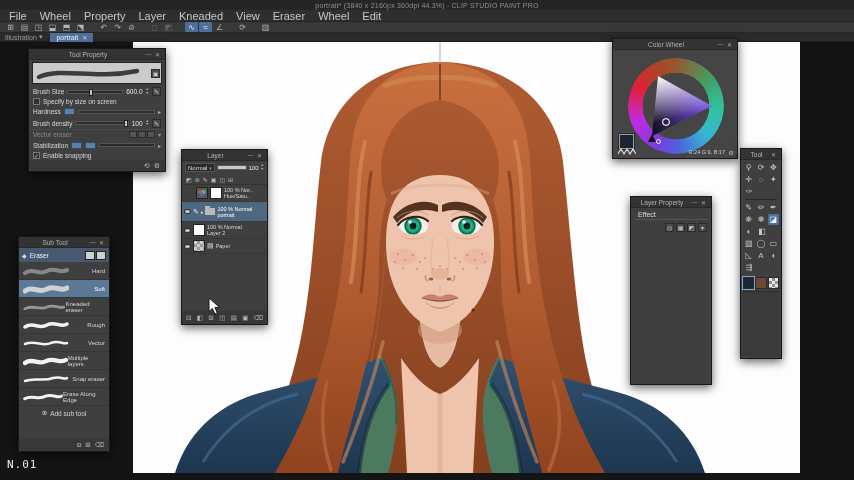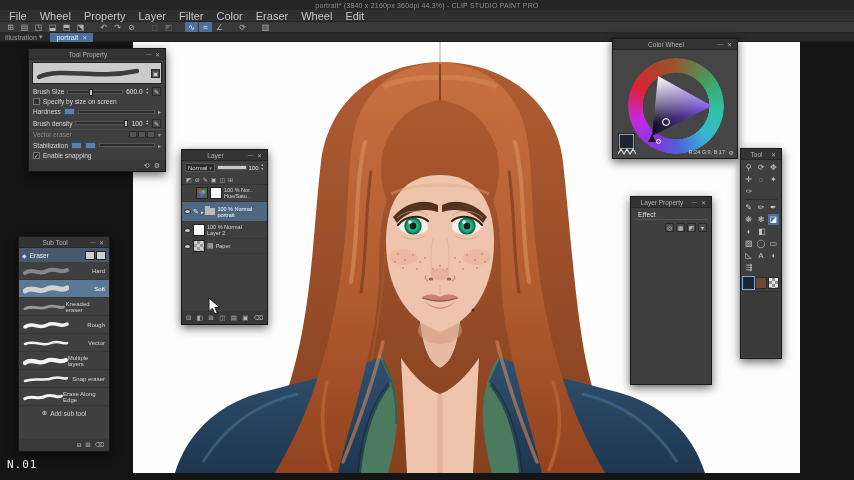--- a/index.html
+++ b/index.html
@@ -117,22 +117,22 @@
 
 <div class="titlebar">
   <span class="txt">portrait* (3840 x 2160px 360dpi 44.3%) - CLIP STUDIO PAINT PRO</span>
 </div>
 
 <div class="menubar">
   <span class="mi">File</span>
   <span class="mi">Wheel</span>
   <span class="mi">Property</span>
   <span class="mi">Layer</span>
-  <span class="mi">Filter</span>
-  <span class="mi">Color</span>
+  <span class="mi">Kneaded</span>
+  <span class="mi">View</span>
   <span class="mi">Eraser</span>
   <span class="mi">Wheel</span>
   <span class="mi">Edit</span>
 </div>
 
 <div class="toolbar">
   <span class="tbi">⊞</span>
   <span class="tbi">▤</span>
   <span class="tbi">◳</span>
   <span class="tbi">⬓</span>

